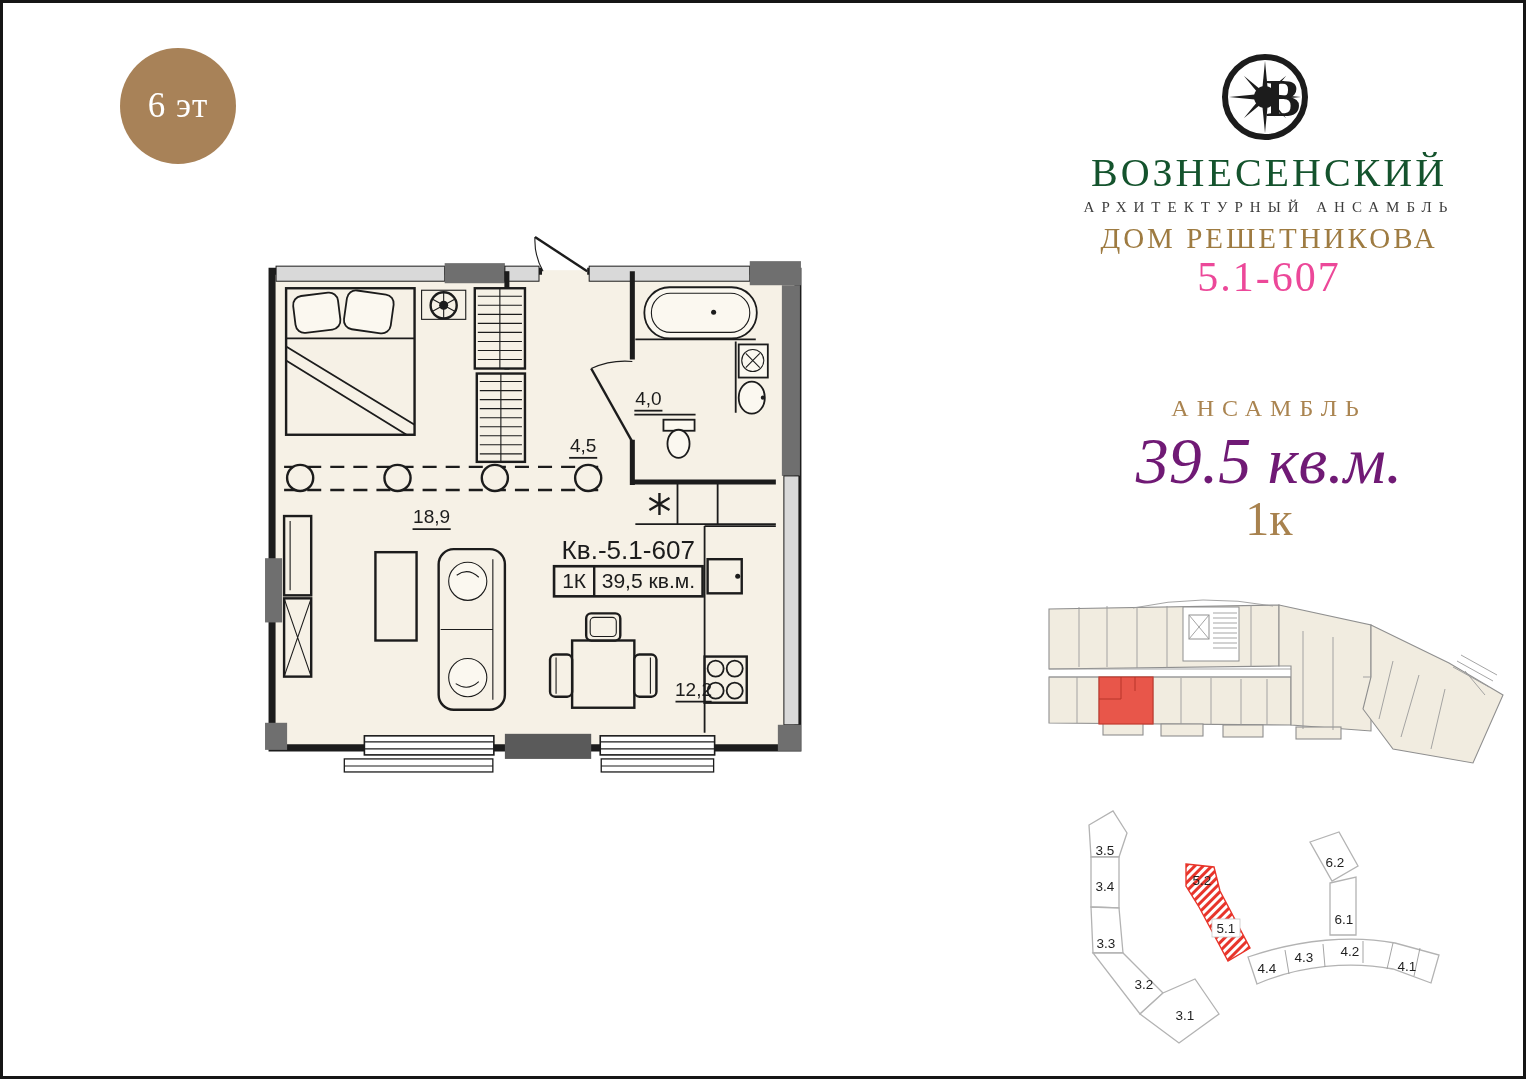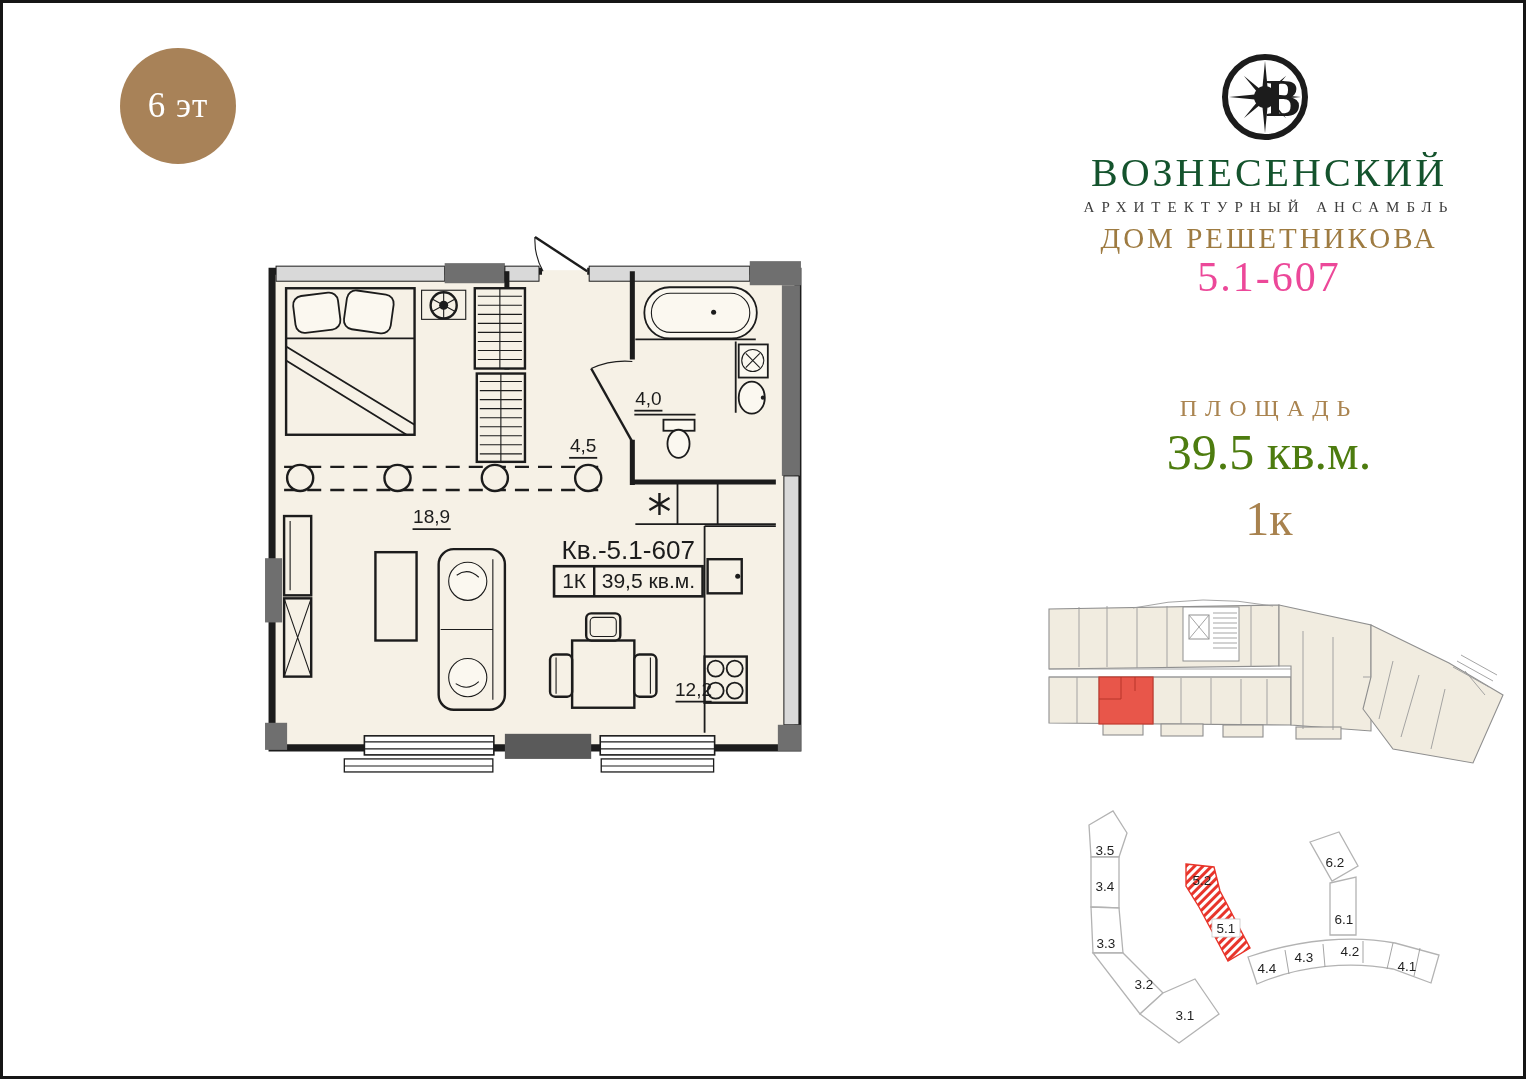--- a/index.html
+++ b/index.html
@@ -18,21 +18,21 @@
     font-family:"Liberation Serif", serif; font-size:35px; letter-spacing:1px;
   }
 
   
   .rightcol { left:1012px; width:508px; text-align:center; }
   .brand-name   { top:146px; font-size:40px; letter-spacing:3px; color:#14532d; }
   .brand-tag    { top:196px; font-size:15px; letter-spacing:7px; color:#3d3d3d; font-family:"Liberation Serif", serif; }
   .brand-bldg   { top:219px; font-size:29px; letter-spacing:3px; color:#9e7b41; }
   .brand-unit   { top:250px; font-size:42px; letter-spacing:2px; color:#ec4899; }
   .area-label   { top:392px; font-size:24px; letter-spacing:8px; color:#aa8450; }
-  .area-value   { top:420px; font-size:50px; color:#4d7c0f; }
+  .area-value   { top:420px; font-size:66px; color:#701a75;font-style:italic; }
   .rooms-value  { top:488px; font-size:48px; color:#a8824e; }
 
   
   .s7  { stroke:#1c1c1c; stroke-width:7; }
   .s5  { stroke:#1c1c1c; stroke-width:5; }
   .s24 { stroke:#1c1c1c; stroke-width:2.4; }
   .s18 { stroke:#1c1c1c; stroke-width:1.8; }
   .s11 { stroke:#1c1c1c; stroke-width:1.1; }
   .fnone  { fill:none; }
   .fcream { fill:#f6f1e6; }
@@ -98,21 +98,21 @@
         </g>
       <circle cx="48" cy="48" r="11"></circle>
       <text x="66" y="67" text-anchor="middle" font-family="Liberation Serif, serif" font-size="52" font-weight="bold">В</text>
     </g>
   </svg>
   <div class="abs rightcol serif brand-name">ВОЗНЕСЕНСКИЙ</div>
   <div class="abs rightcol brand-tag">АРХИТЕКТУРНЫЙ АНСАМБЛЬ</div>
   <div class="abs rightcol serif brand-bldg">ДОМ РЕШЕТНИКОВА</div>
   <div class="abs rightcol serif brand-unit">5.1-607</div>
 
-  <div class="abs rightcol serif area-label">ПЛОЩАДЬ</div>
+  <div class="abs rightcol serif area-label">АНСАМБЛЬ</div>
   <div class="abs rightcol serif area-value">39.5 кв.м.</div>
   <div class="abs rightcol serif rooms-value">1к</div>
 
   <svg class="abs" style="left:253px; top:223px;" width="562" height="552" viewBox="0 0 560 550">
 
     <rect x="13" y="44" width="528" height="478" class="fcream"></rect>
 
     <path class="s7 fnone" d="M285,45 H16 V520 H540 V45 H330"></path>
 
     <g>

